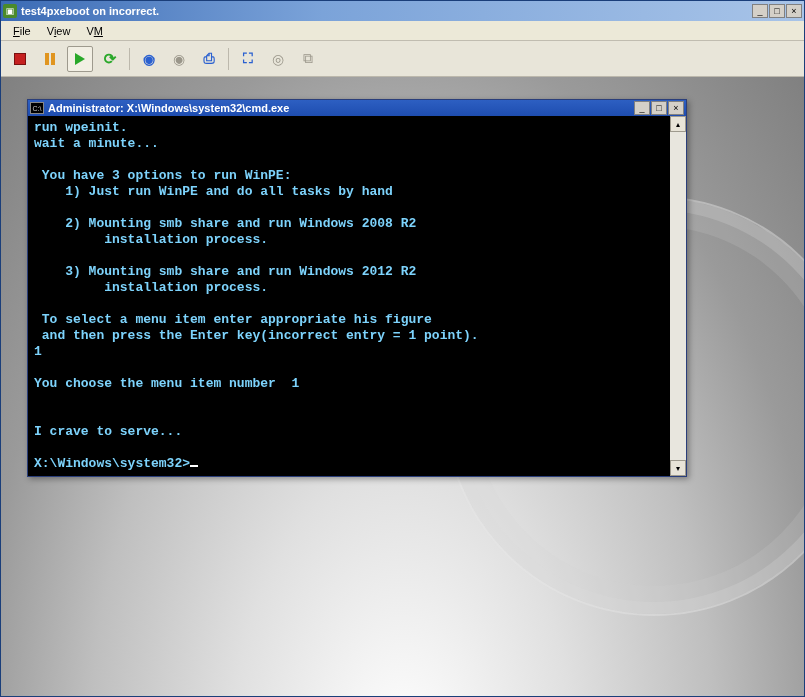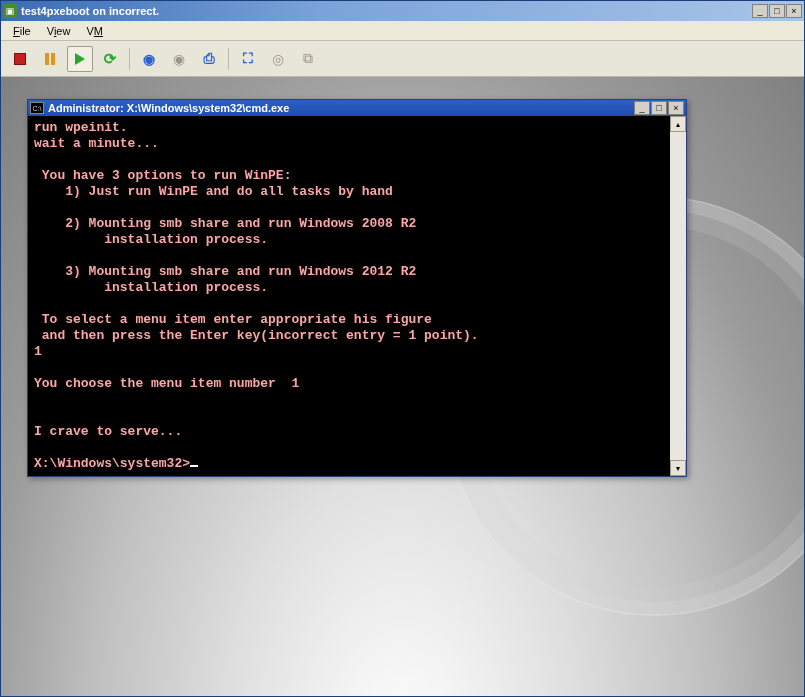--- a/index.html
+++ b/index.html
@@ -138,21 +138,21 @@
   font-size: 11px;
 }
 .cmd-body {
   flex: 1;
   display: flex;
   background: #000;
 }
 .cmd-text {
   flex: 1;
   padding: 4px 6px;
-  color: #fca5a5;
+  color: #7dd3fc;
   font-family: "Courier New", monospace;
   font-size: 13px;
   font-weight: bold;
   line-height: 16px;
   white-space: pre;
   overflow: hidden;
 }
 .scrollbar {
   width: 16px;
   background: #d8d4c8;

